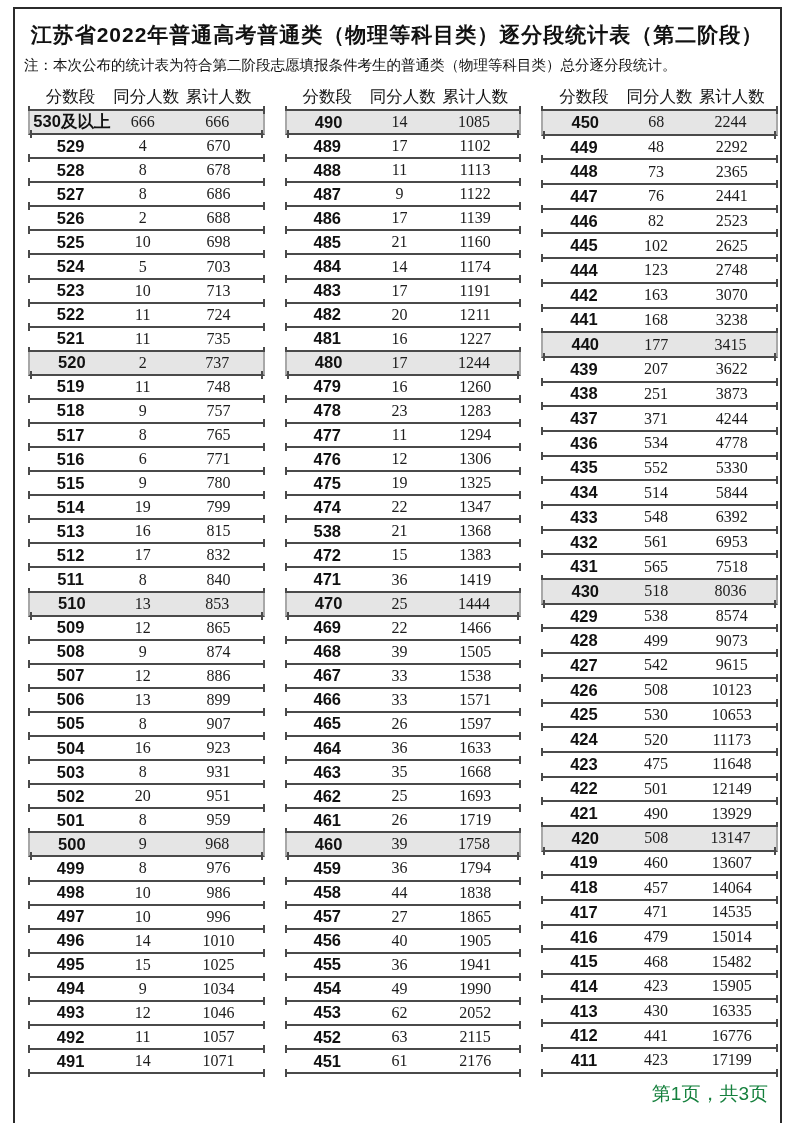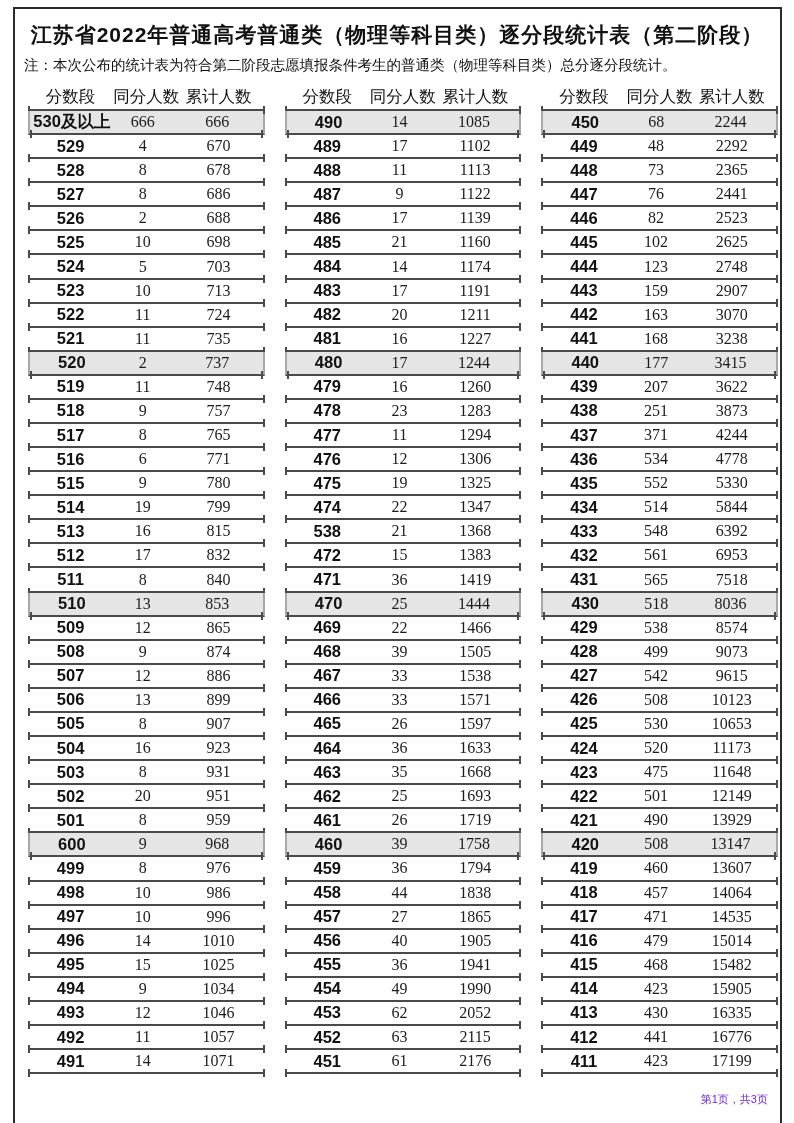--- a/index.html
+++ b/index.html
@@ -101,22 +101,22 @@
     border-left: 2px solid var(--shade-edge);
     border-right: 2px solid var(--shade-edge);
   }
   .cell { white-space: nowrap; overflow: visible; }
   .cell.score { font-weight: bold; font-size: 16.5px; }
   .cell.num { font-family: "Liberation Serif", "DejaVu Serif", serif; font-size: 16px; color: #1c1c1c; }
   .footer {
     position: absolute;
     right: 26px;
     bottom: 16px;
-    font-size: 11px;
-    color: #6d28d9;
+    font-size: 19px;
+    color: #15803d;
   }
 </style>
 </head>
 <body>
 
 <div class="page">
   <div class="border-frame"></div>
   <div class="content">
     <div class="title">江苏省2022年普通高考普通类（物理等科目类）逐分段统计表（第二阶段）</div>
     <div class="note">注：本次公布的统计表为符合第二阶段志愿填报条件考生的普通类（物理等科目类）总分逐分段统计。</div>
@@ -272,21 +272,21 @@
               <div class="cell score">502</div>
               <div class="cell num">20</div>
               <div class="cell num">951</div>
             </div>
             <div class="row">
               <div class="cell score">501</div>
               <div class="cell num">8</div>
               <div class="cell num">959</div>
             </div>
             <div class="row shaded">
-              <div class="cell score">600</div>
+              <div class="cell score">500</div>
               <div class="cell num">9</div>
               <div class="cell num">968</div>
             </div>
             <div class="row">
               <div class="cell score">499</div>
               <div class="cell num">8</div>
               <div class="cell num">976</div>
             </div>
             <div class="row">
               <div class="cell score">498</div>
@@ -575,25 +575,20 @@
               <div class="cell score">445</div>
               <div class="cell num">102</div>
               <div class="cell num">2625</div>
             </div>
             <div class="row">
               <div class="cell score">444</div>
               <div class="cell num">123</div>
               <div class="cell num">2748</div>
             </div>
             <div class="row">
-              <div class="cell score">443</div>
-              <div class="cell num">159</div>
-              <div class="cell num">2907</div>
-            </div>
-            <div class="row">
               <div class="cell score">442</div>
               <div class="cell num">163</div>
               <div class="cell num">3070</div>
             </div>
             <div class="row">
               <div class="cell score">441</div>
               <div class="cell num">168</div>
               <div class="cell num">3238</div>
             </div>
             <div class="row shaded">

